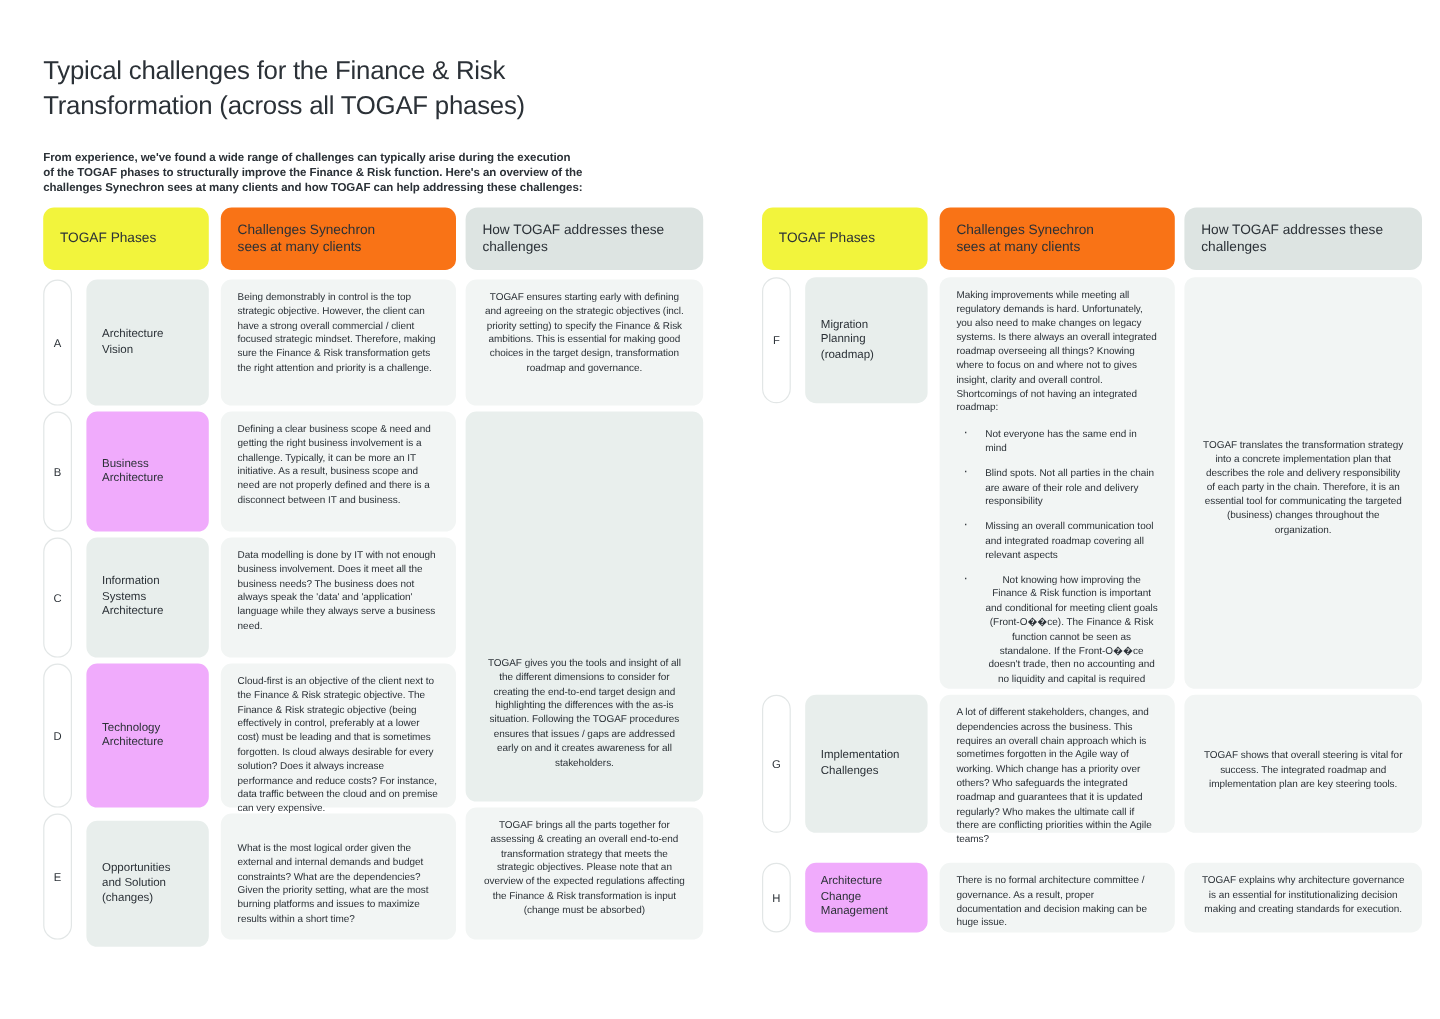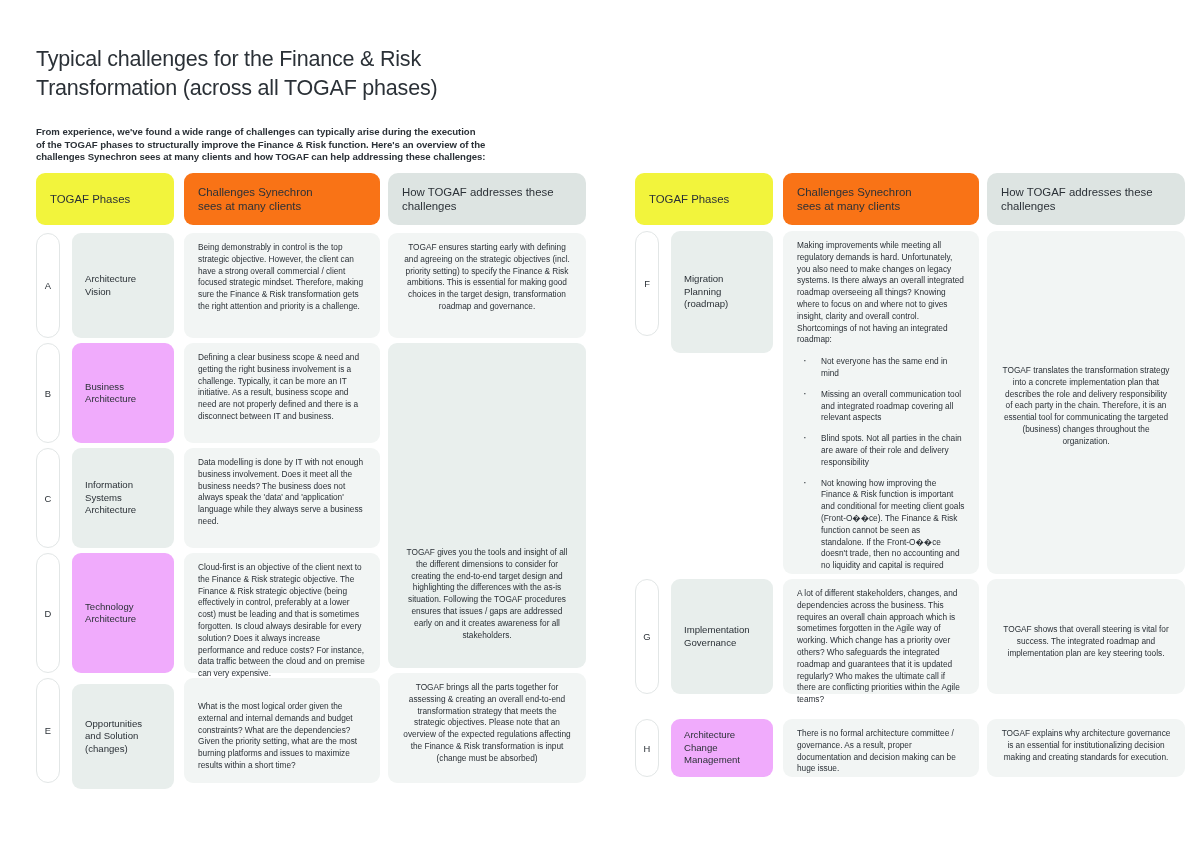--- a/index.html
+++ b/index.html
@@ -125,21 +125,21 @@
 
   ul.bullets { margin: 10px 0 0 0; padding: 0; list-style: none; }
   ul.bullets li {
     position: relative;
     padding-left: 24px;
     margin-bottom: 9px;
     font-size: 8.3px;
     line-height: 11.8px;
     color: #2b3137;
   }
-  ul.bullets li:last-child { margin-bottom: 0; }
+  ul.bullets li:last-child { margin-bottom: 0; text-align: center; }
   ul.bullets li::before {
     content: "\00b7";
     position: absolute;
     left: 6px;
     top: -1px;
     font-size: 11px;
     color: #2b3137;
   }
 </style>
 </head>
@@ -242,44 +242,44 @@
 sees at many clients</span>
   </div>
   <div class="hdr hdr-togaf">
     <span class="hdr-text">How TOGAF addresses these
 challenges</span>
   </div>
 
   <div class="pill" style="top:58px;height:105px">
       <span class="pill-letter">F</span>
     </div>
-  <div class="phasebox sage-light" style="top:58px;height:122px">
+  <div class="phasebox sage-light" style="top:58px;height:105px">
       <span class="phasebox-text">Migration
 Planning
 (roadmap)</span>
     </div>
   <div class="cell cell-chal" style="top:58px;height:343px">
     <p>Making improvements while meeting all regulatory demands is hard. Unfortunately, you also need to make changes on legacy systems. Is there always an overall integrated roadmap overseeing all things? Knowing where to focus on and where not to gives insight, clarity and overall control. Shortcomings of not having an integrated roadmap:</p>
     <ul class="bullets">
       <li>Not everyone has the same end in mind</li>
+      <li>Blind spots. Not all parties in the chain are aware of their role and delivery responsibility</li>
       <li>Missing an overall communication tool and integrated roadmap covering all relevant aspects</li>
-      <li>Blind spots. Not all parties in the chain are aware of their role and delivery responsibility</li>
       <li>Not knowing how improving the Finance &amp; Risk function is important and conditional for meeting client goals (Front-O��ce). The Finance &amp; Risk function cannot be seen as standalone. If the Front-O��ce doesn't trade, then no accounting and no liquidity and capital is required</li>
     </ul>
   </div>
   <div class="cell cell-togaf" style="top:58px;height:343px">
     <p style="margin-top:125px">TOGAF translates the transformation strategy into a concrete implementation plan that describes the role and delivery responsibility of each party in the chain. Therefore, it is an essential tool for communicating the targeted (business) changes throughout the organization.</p>
   </div>
 
   <div class="pill" style="top:406px;height:115px">
       <span class="pill-letter">G</span>
     </div>
   <div class="phasebox sage-light" style="top:406px;height:115px">
       <span class="phasebox-text">Implementation
-Governance</span>
+Challenges</span>
     </div>
   <div class="cell cell-chal" style="top:406px;height:115px">
       <p>A lot of different stakeholders, changes, and dependencies across the business. This requires an overall chain approach which is sometimes forgotten in the Agile way of working. Which change has a priority over others? Who safeguards the integrated roadmap and guarantees that it is updated regularly? Who makes the ultimate call if there are conflicting priorities within the Agile teams?</p>
     </div>
   <div class="cell cell-togaf" style="top:406px;height:115px">
       <p style="margin-top:36px">TOGAF shows that overall steering is vital for success. The integrated roadmap and implementation plan are key steering tools.</p>
     </div>
 
   <div class="pill" style="top:546px;height:58px">
       <span class="pill-letter">H</span>

